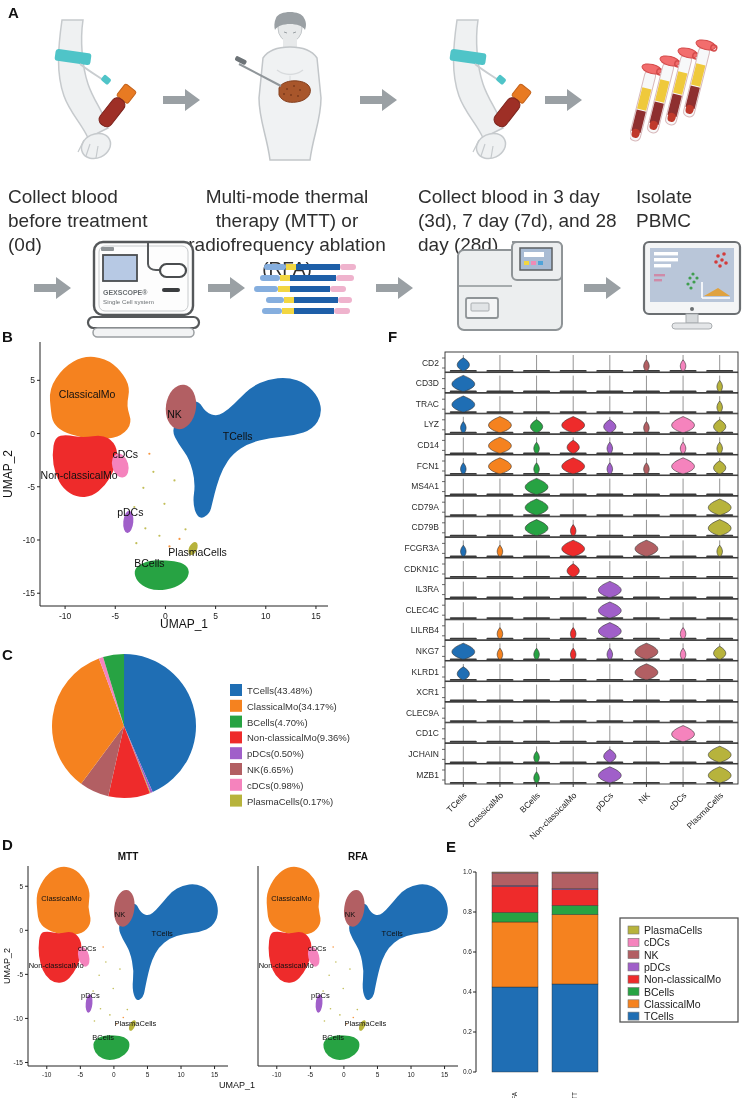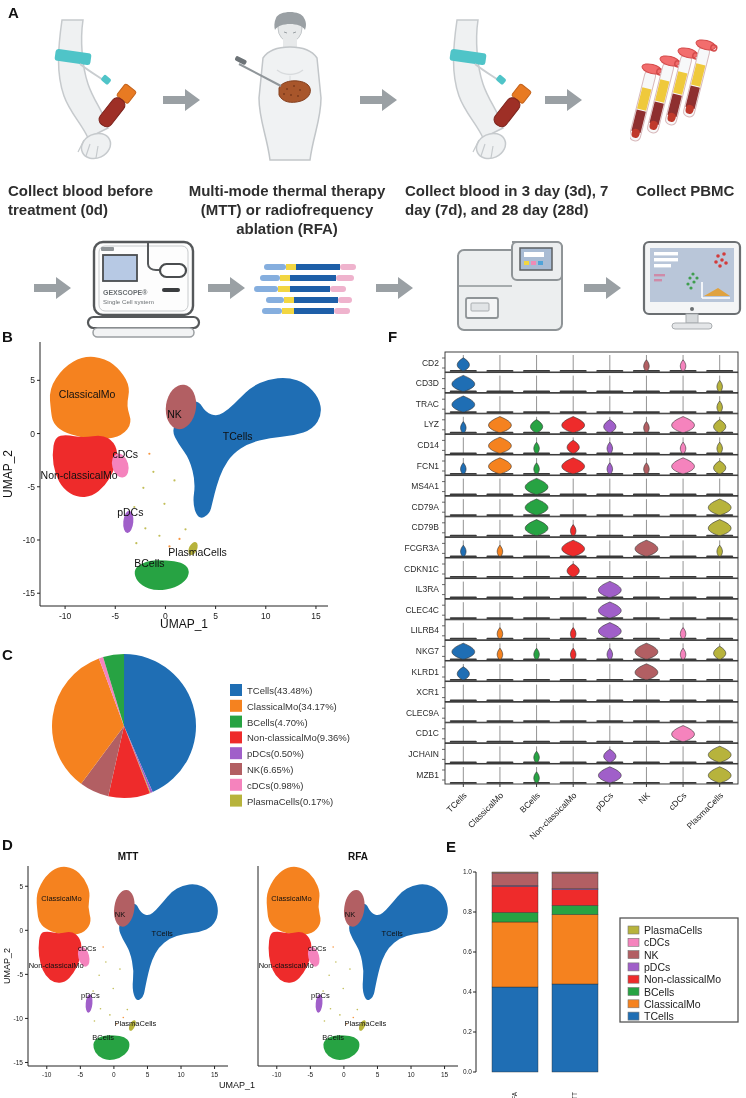--- a/index.html
+++ b/index.html
@@ -1,20 +1,20 @@
 <!DOCTYPE html>
 <html><head>
 <meta charset="utf-8">
 <style>
   html,body{margin:0;padding:0;background:#fff;}
   .fig{position:relative;width:746px;height:1098px;background:#ffffff;overflow:hidden;
        font-family:"Liberation Sans","DejaVu Sans",sans-serif;}
   .abs{position:absolute;}
   .panel-label{position:absolute;font-size:15px;font-weight:bold;color:#111;}
-  .caption{position:absolute;font-size:15px;line-height:1.27;color:#2e2e2e;font-weight:bold;}
+  .caption{position:absolute;font-size:19px;line-height:1.27;color:#2e2e2e;}
   svg{display:block;}
   svg text{font-family:"Liberation Sans","DejaVu Sans",sans-serif;}
   .icon-stroke{stroke:#c6cacd;stroke-width:1.5;fill:#eff1f2;}
 </style>
 </head>
 <body>
 
 <div class="fig">
 
   <div class="panel-label" style="left:8px;top:4px;">A</div>
@@ -113,22 +113,22 @@
         <rect x="4.8" y="26" width="9.4" height="22" fill="#efc93c"></rect>
         <rect x="4.8" y="49" width="9.4" height="22" fill="#8e2f2f"></rect>
         <rect x="5.5" y="68" width="8" height="9" rx="4" fill="#c0392b"></rect>
         <ellipse cx="9.5" cy="6" rx="10" ry="4.5" fill="#f26d6d" stroke="#d44b4b"></ellipse>
         <circle cx="18" cy="7" r="3" fill="none" stroke="#d44b4b" stroke-width="1.5"></circle>
       </g>
     </svg>
 
     <p class="caption" style="left:8px;top:166px;width:160px;">Collect blood before treatment (0d)</p>
     <p class="caption" style="left:186px;top:166px;width:202px;text-align:center;">Multi-mode thermal therapy (MTT) or radiofrequency ablation (RFA)</p>
-    <p class="caption" style="left:405px;top:166px;width:212px;">Collect blood in 3 day (3d), 7 day (7d), and 28 day (28d)</p>
-    <p class="caption" style="left:636px;top:166px;width:105px;">Collect PBMC</p>
+    <p class="caption" style="left:418px;top:166px;width:212px;">Collect blood in 3 day (3d), 7 day (7d), and 28 day (28d)</p>
+    <p class="caption" style="left:636px;top:166px;width:105px;">Isolate PBMC</p>
 
     <svg class="abs" style="left:34px;top:276px;" width="38" height="24" viewBox="0 0 38 24">
       <polygon points="0,8 22,8 22,1 37,12 22,23 22,16 0,16" fill="#9aa0a4"></polygon>
     </svg>
 
     <svg class="abs" style="left:86px;top:238px;" width="115" height="104" viewBox="0 0 115 104">
       <rect x="8" y="4" width="99" height="73" rx="9" fill="#fdfdfd" stroke="#55585a" stroke-width="2.4"></rect>
       <rect x="13" y="8" width="89" height="65" rx="6" fill="none" stroke="#c8cbcd" stroke-width="1"></rect>
       <rect x="15" y="9" width="13" height="4" rx="1" fill="#8f9497"></rect>
       <rect x="17" y="17" width="34" height="26" fill="#b7c9e4" stroke="#4a4d4f" stroke-width="1.8"></rect>

